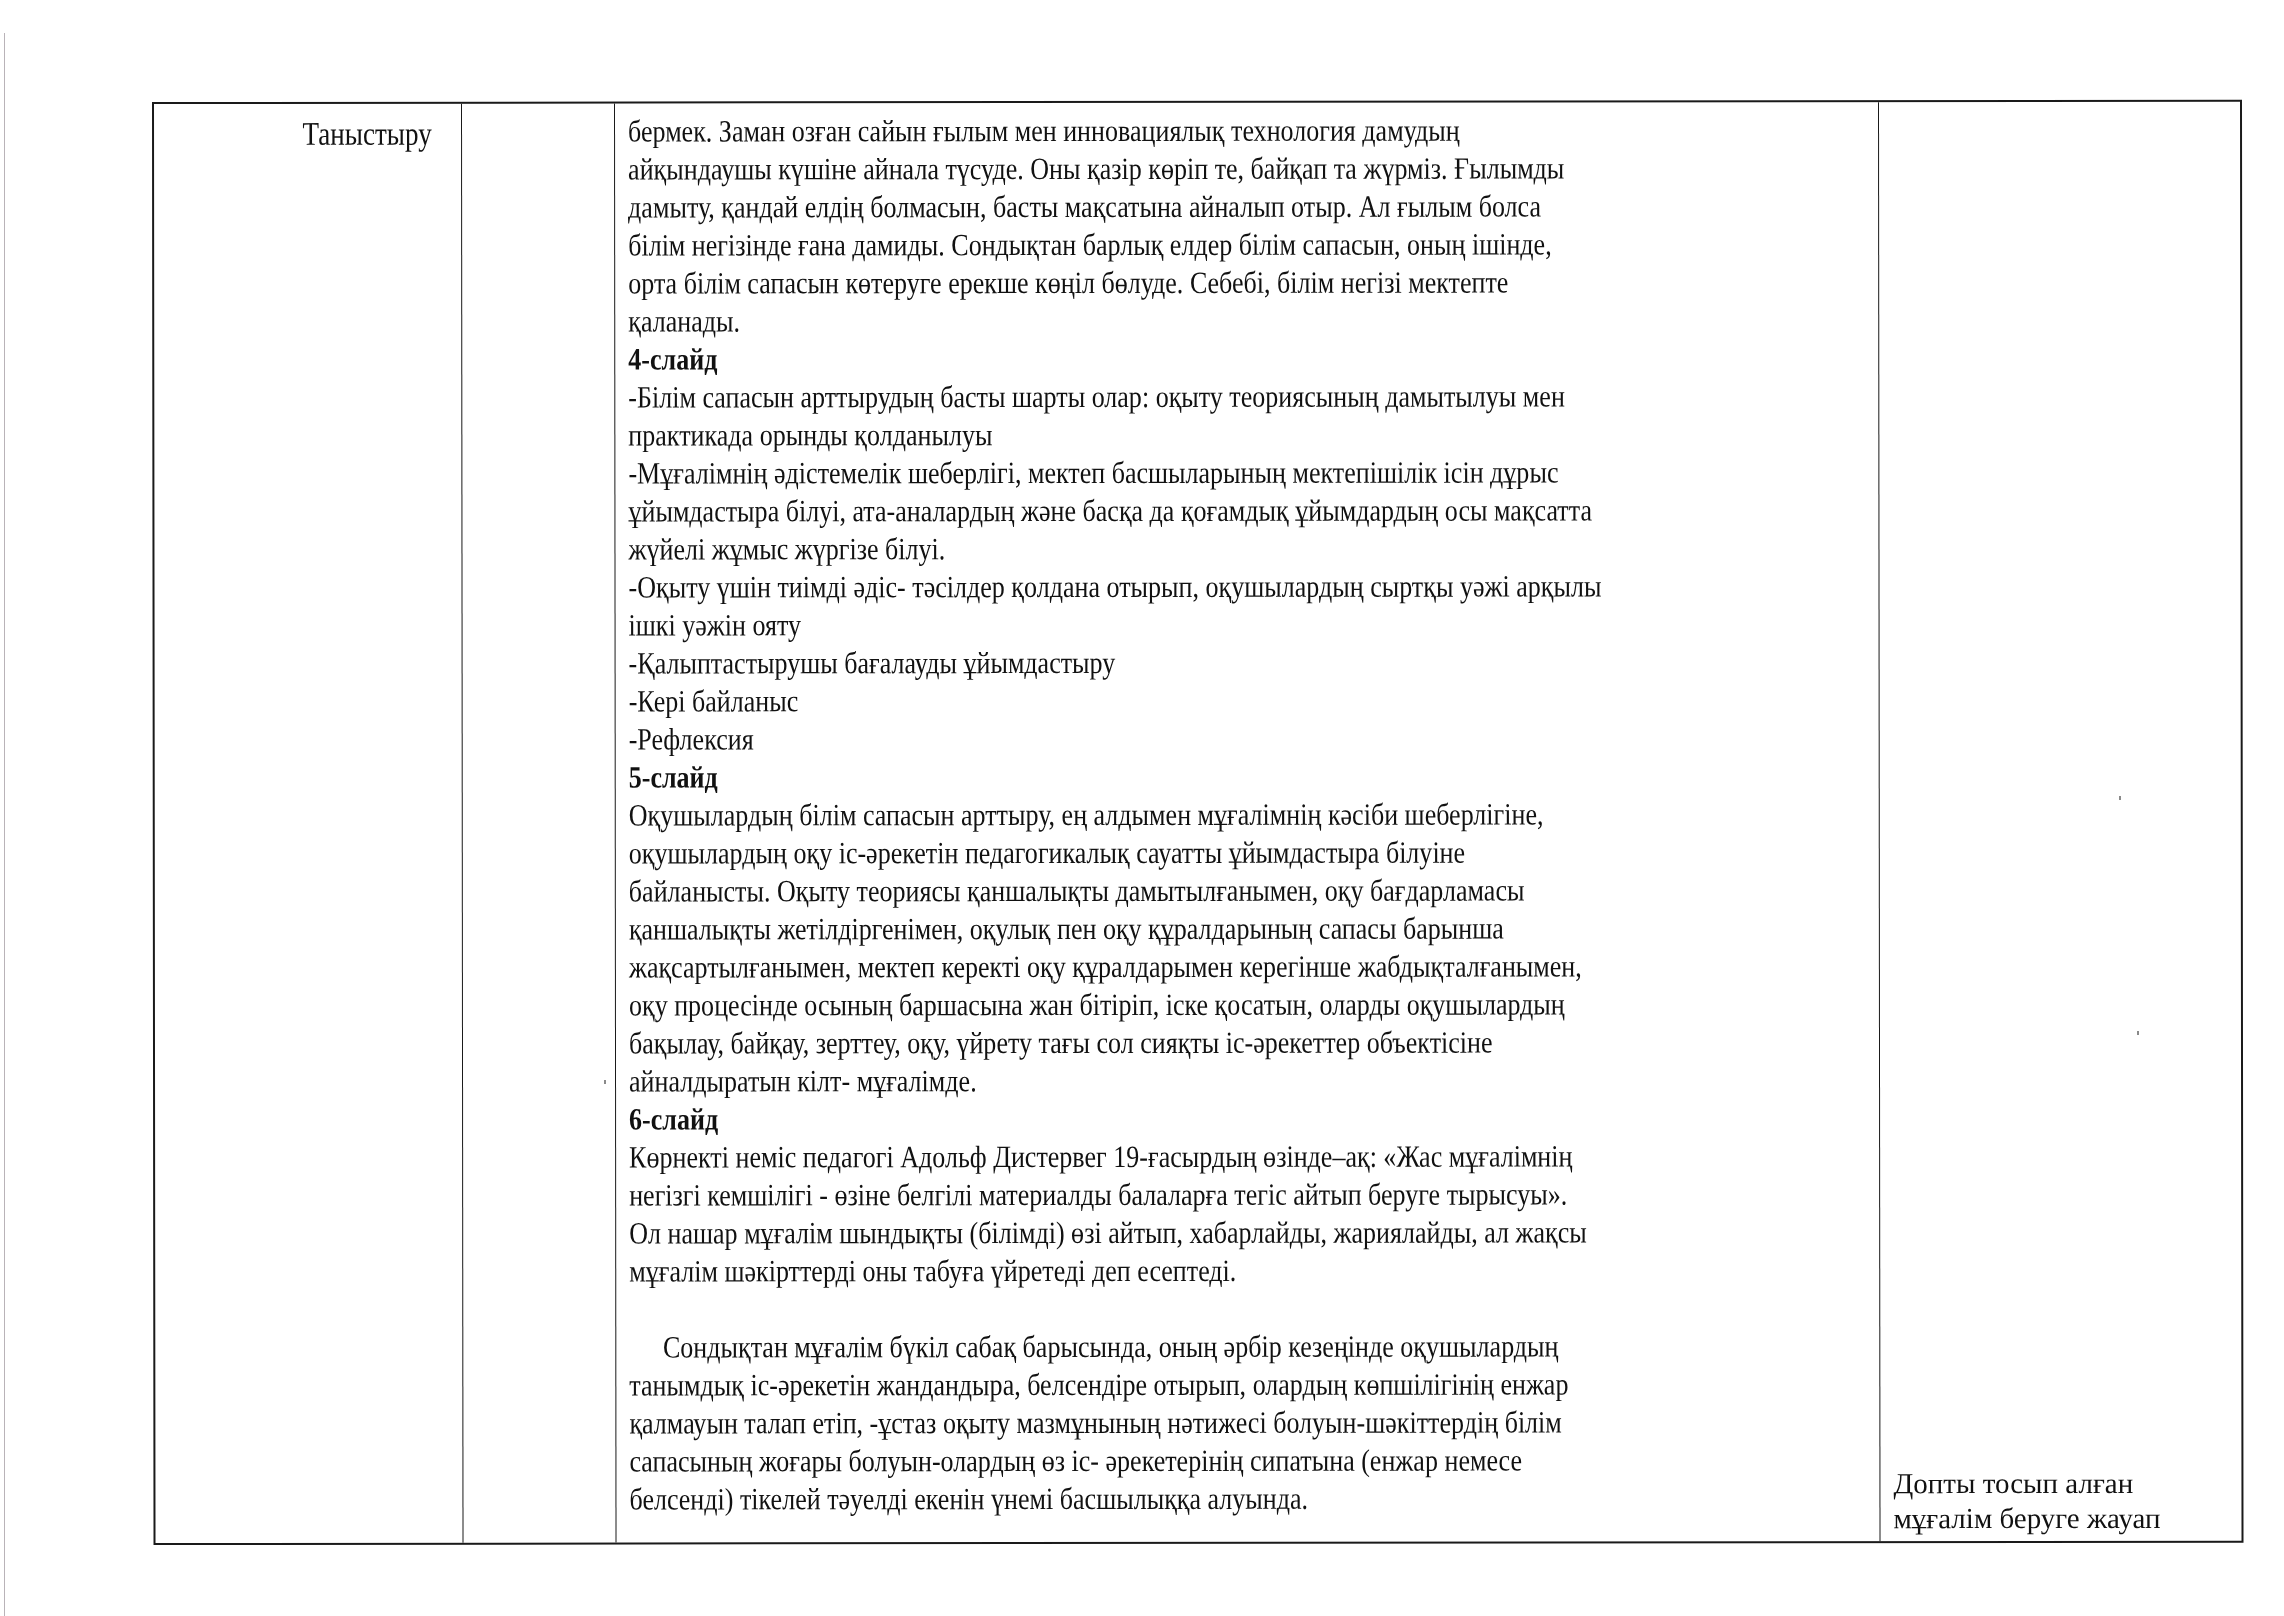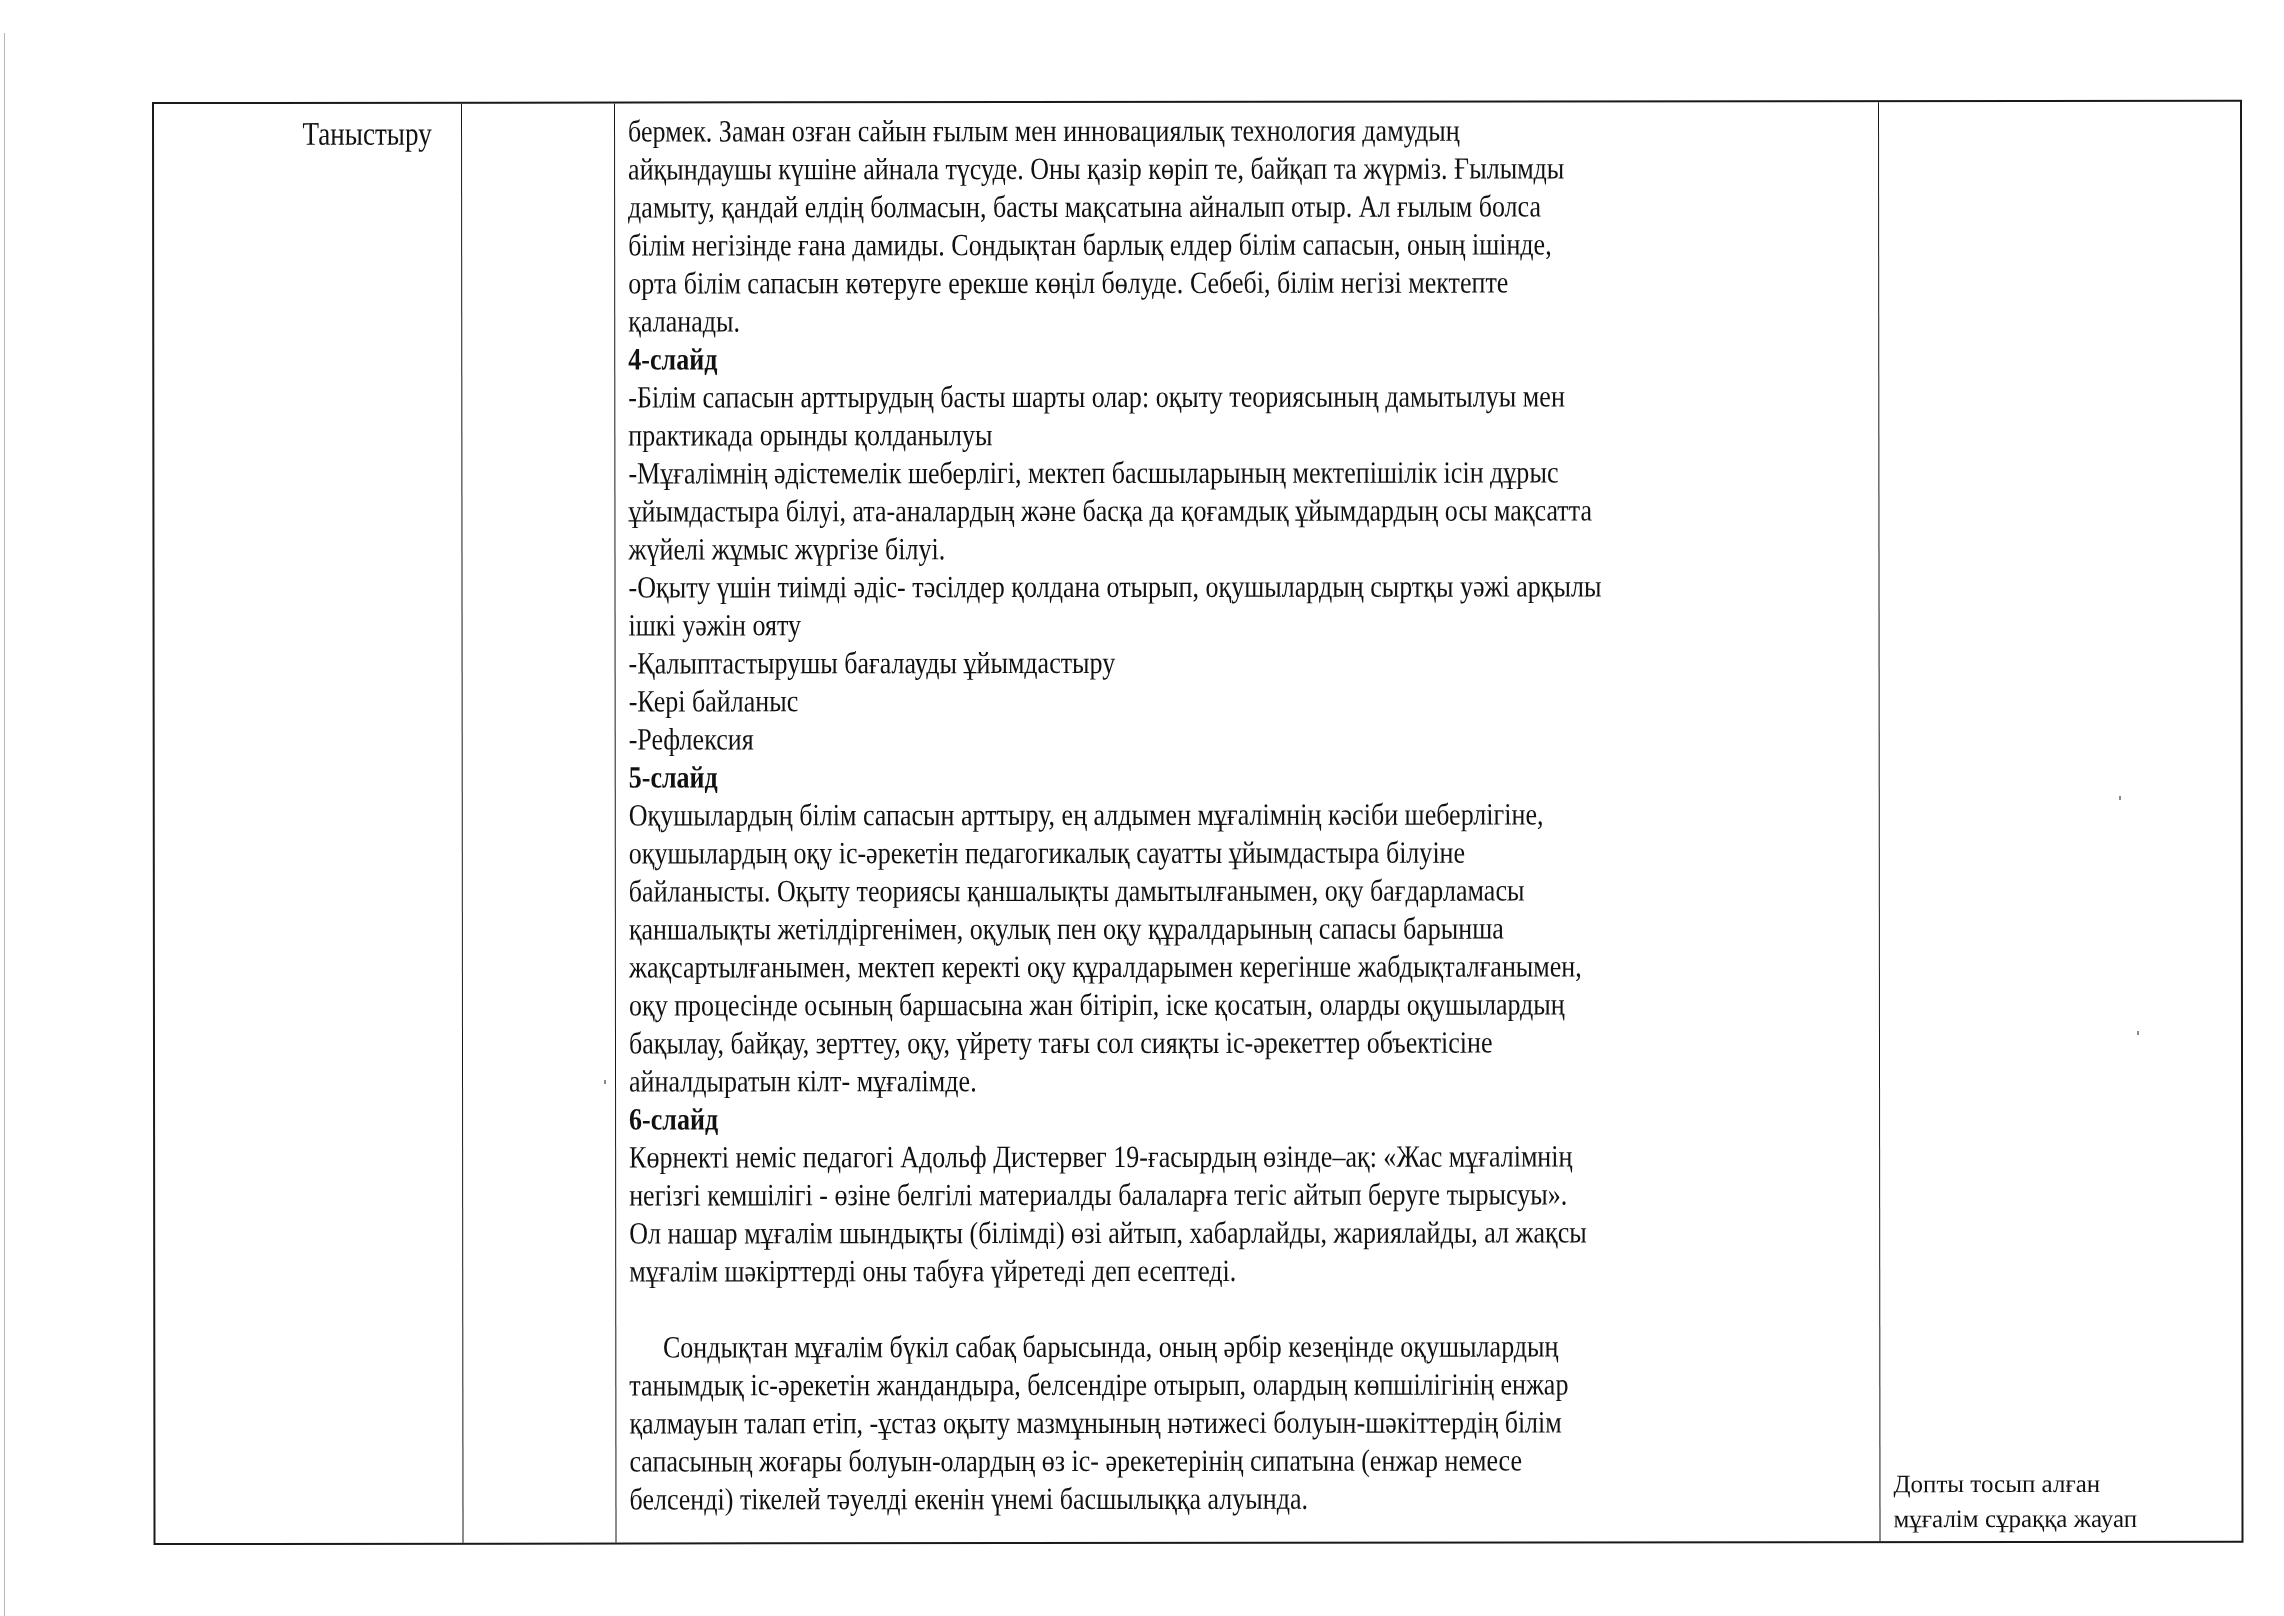--- a/index.html
+++ b/index.html
@@ -94,21 +94,21 @@
       display: block;
       height: 38px;
     }
     .indent {
       padding-left: 40px;
     }
     .notes-text {
       position: absolute;
       left: 13px;
       bottom: 5.2px;
-      font-size: 25px;
+      font-size: 29px;
       line-height: 35px;
       white-space: nowrap;
     }
     .speck {
       position: absolute;
       width: 2px;
       height: 3.9px;
       background: #8a8a8a;
     }
   </style>
@@ -186,17 +186,17 @@
         <span class="line">қалмауын талап етіп, -ұстаз оқыту мазмұнының нәтижесі болуын-шәкіттердің білім</span>
         <span class="line">сапасының жоғары болуын-олардың өз іс- әрекетерінің сипатына (енжар немесе</span>
         <span class="line">белсенді) тікелей тәуелді екенін үнемі басшылыққа алуында.</span>
       </div>
     </div>
   </div>
 
   <div class="cell cell-notes">
     <div class="notes-text">
       <span class="line">Допты тосып алған</span>
-      <span class="line">мұғалім сұраққа жауап</span>
+      <span class="line">мұғалім беруге жауап</span>
     </div>
   </div>
 </div>
 
 
 </body></html>

